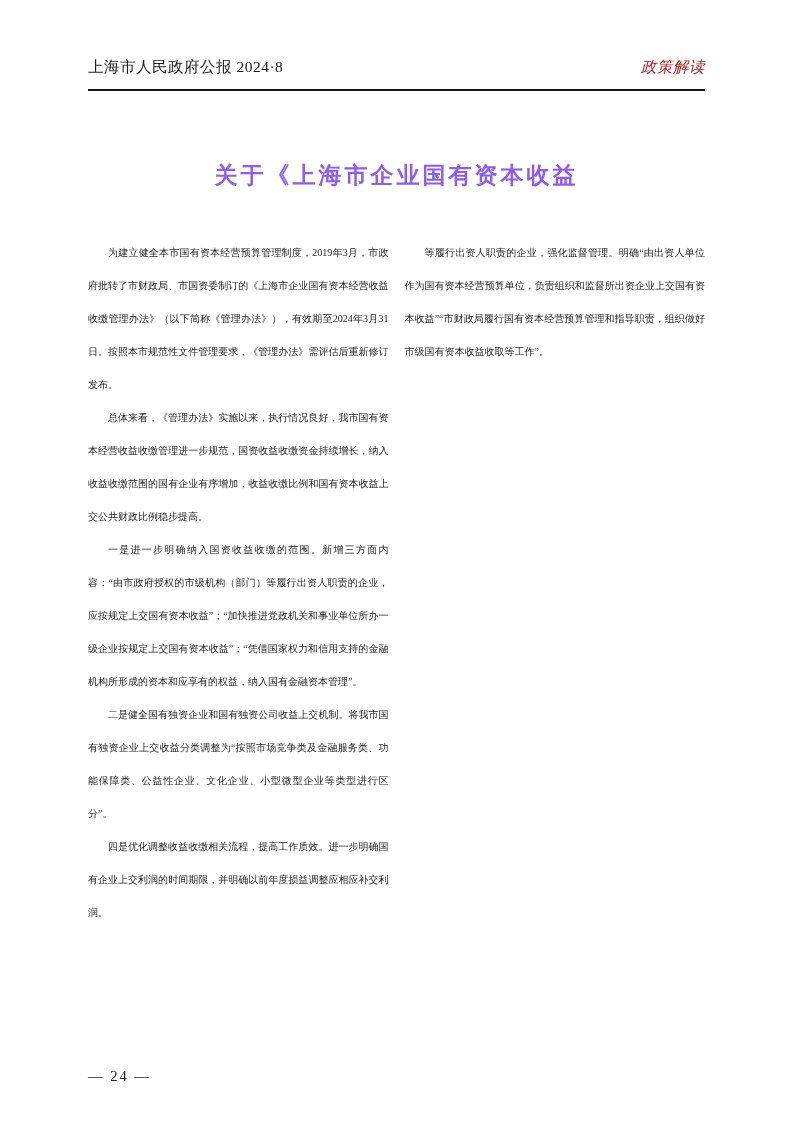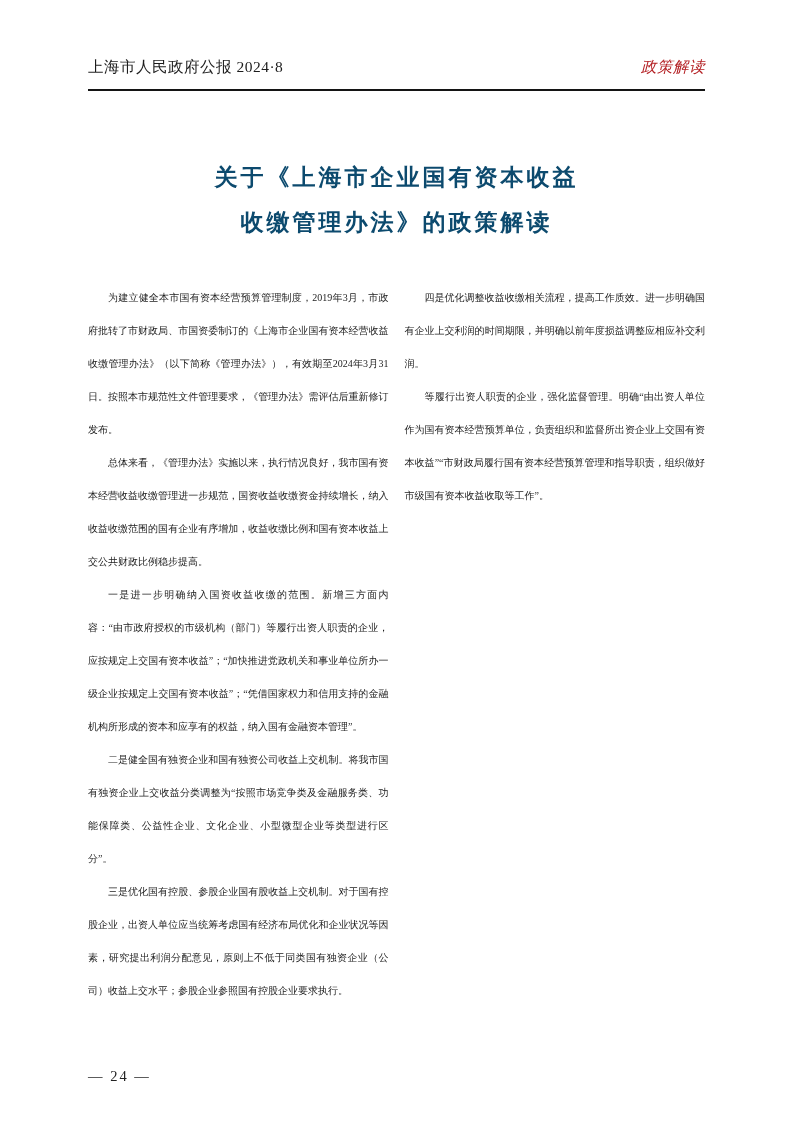--- a/index.html
+++ b/index.html
@@ -28,26 +28,26 @@
   .header .journal { color: #1c1c1c; }
   .header .section { font-weight: 400; font-style: italic; }
   .rule {
     border-bottom: 2px solid #141414;
     margin-top: 11px;
     height: 0;
   }
   .title-block {
     margin-top: 64px;
     text-align: center;
-    font-family: Liberation Sans, sans-serif;
+    font-family: Liberation Mono, monospace;
     font-weight: 700;
     font-size: 23px;
     line-height: 45px;
     letter-spacing: 3px;
-    color: #0c4a6e;
+    color: #8b5cf6;
   }
   .article-body {
     margin-top: 36px;
     height: 734px;
     column-count: 2;
     column-gap: 16px;
     column-fill: auto;
     font-size: 10px;
     line-height: 33px;
     text-align: justify;
@@ -74,29 +74,27 @@
 
   <div class="header">
     <span class="journal">上海市人民政府公报 2024·8</span>
     <span class="section" style="color: rgb(180, 33, 37);">政策解读</span>
   </div>
 
   <div class="rule"></div>
 
   <div class="title-block">
     <div>关于《上海市企业国有资本收益</div>
-    <div>收缴管理办法》的政策解读</div>
   </div>
 
   <div class="article-body">
     <p>为建立健全本市国有资本经营预算管理制度，2019年3月，市政府批转了市财政局、市国资委制订的《上海市企业国有资本经营收益收缴管理办法》（以下简称《管理办法》），有效期至2024年3月31日。按照本市规范性文件管理要求，《管理办法》需评估后重新修订发布。</p>
     <p>总体来看，《管理办法》实施以来，执行情况良好，我市国有资本经营收益收缴管理进一步规范，国资收益收缴资金持续增长，纳入收益收缴范围的国有企业有序增加，收益收缴比例和国有资本收益上交公共财政比例稳步提高。</p>
     <p>一是进一步明确纳入国资收益收缴的范围。新增三方面内容：“由市政府授权的市级机构（部门）等履行出资人职责的企业，应按规定上交国有资本收益”；“加快推进党政机关和事业单位所办一级企业按规定上交国有资本收益”；“凭借国家权力和信用支持的金融机构所形成的资本和应享有的权益，纳入国有金融资本管理”。</p>
     <p>二是健全国有独资企业和国有独资公司收益上交机制。将我市国有独资企业上交收益分类调整为“按照市场竞争类及金融服务类、功能保障类、公益性企业、文化企业、小型微型企业等类型进行区分”。</p>
-    <p>三是优化国有控股、参股企业国有股收益上交机制。对于国有控股企业，出资人单位应当统筹考虑国有经济布局优化和企业状况等因素，研究提出利润分配意见，原则上不低于同类国有独资企业（公司）收益上交水平；参股企业参照国有控股企业要求执行。</p>
     <p>四是优化调整收益收缴相关流程，提高工作质效。进一步明确国有企业上交利润的时间期限，并明确以前年度损益调整应相应补交利润。</p>
     <p>等履行出资人职责的企业，强化监督管理。明确“由出资人单位作为国有资本经营预算单位，负责组织和监督所出资企业上交国有资本收益”“市财政局履行国有资本经营预算管理和指导职责，组织做好市级国有资本收益收取等工作”。</p>
   </div>
 
   <div class="footer">
     <span>— 24 —</span>
   </div>
 
 </div>
 

